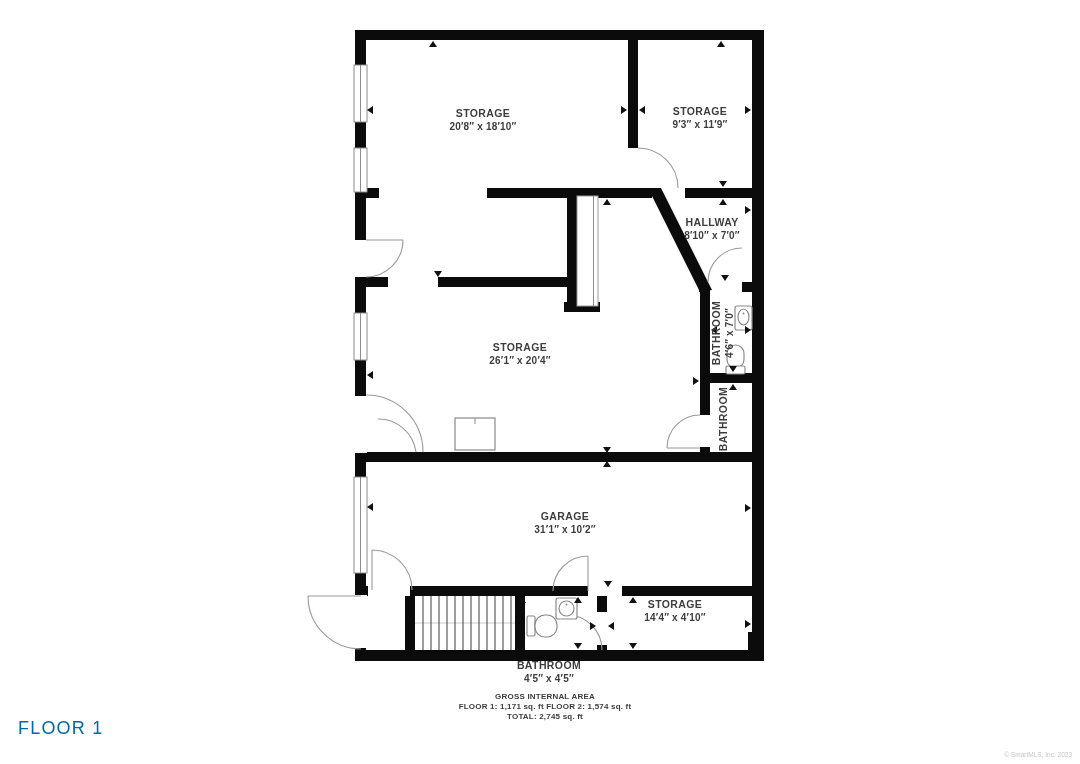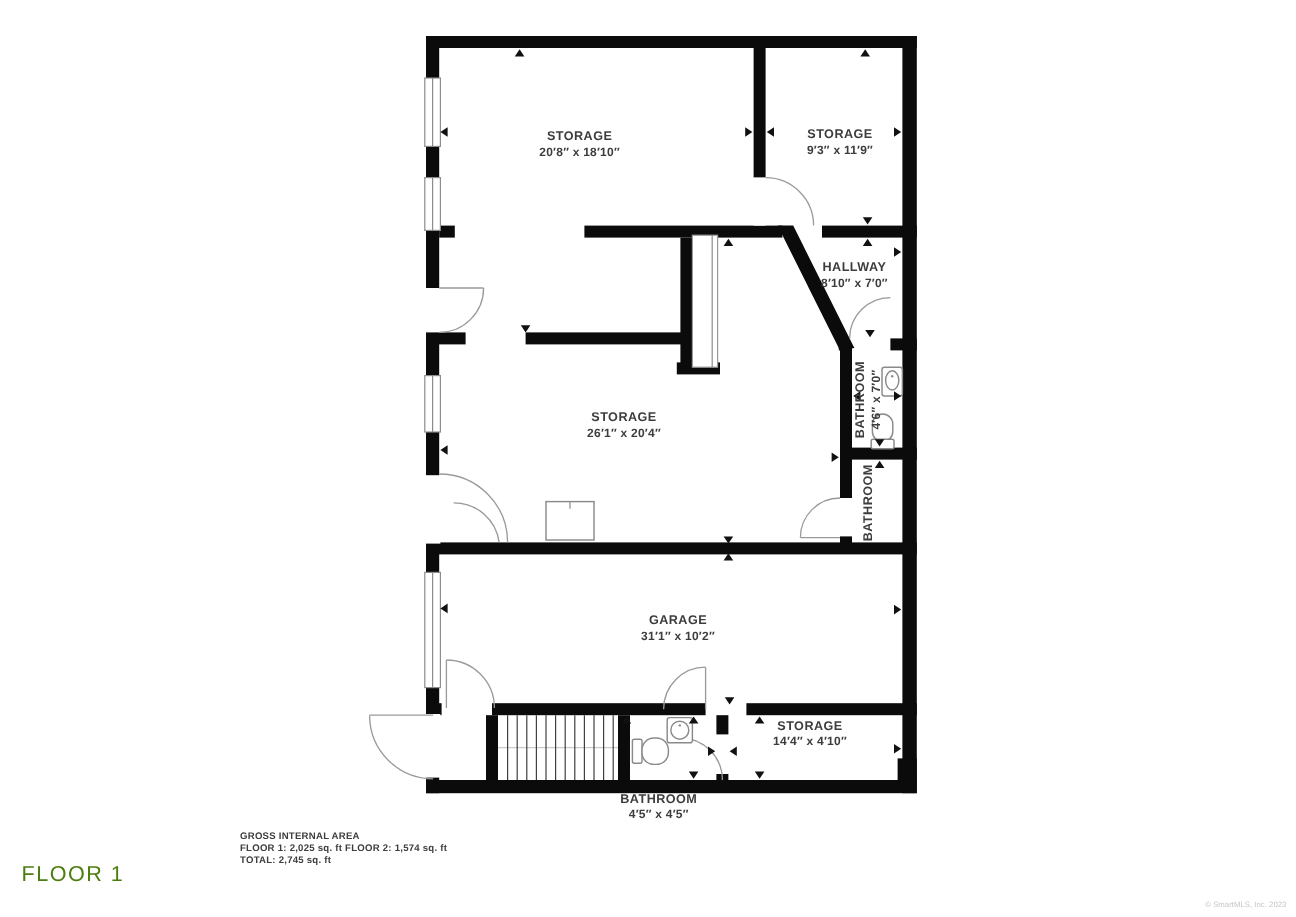--- a/index.html
+++ b/index.html
@@ -13,25 +13,25 @@
   .arc{fill:none;stroke:#9a9a9a;stroke-width:1.1}
   .leaf{stroke:#9a9a9a;stroke-width:1.1}
   .thin{fill:#fff;stroke:#9a9a9a;stroke-width:1}
   .tread{stroke:#3f3f3f;stroke-width:1}
   .guide{stroke:#c9c9c9;stroke-width:1}
   .fixture{fill:#fff;stroke:#8a8a8a;stroke-width:1.2}
   .marker{fill:#111}
   text.room-label{fill:#3d3d3d;text-anchor:middle;font-family:"Liberation Sans",sans-serif}
   .room-name{font-size:10.5px;font-weight:700;letter-spacing:.4px}
   .room-dims{font-size:10px;font-weight:700;letter-spacing:.2px}
-  .footer{position:absolute;left:200px;top:692px;width:690px;
+  .footer{position:absolute;left:200px;top:692px;width:690px;text-align:center;
           font-size:8px;font-weight:700;color:#3d3d3d;line-height:10px;letter-spacing:.2px}
   .footer .muted{color:#bcbcbc}
   .floor-label{position:absolute;left:18px;top:718px;font-size:18px;
-               letter-spacing:1.2px;color:#4d7c0f}
+               letter-spacing:1.2px;color:#0369a1}
   .copyright{position:absolute;right:8px;bottom:6px;font-size:6.5px;color:#c6c6c6}
 </style>
 </head>
 <body>
 
 <div>
   <svg width="1080" height="764" viewBox="0 0 1080 764">
 
     <g>
       <rect class="wall" x="355" y="30" width="409" height="10"></rect>
@@ -200,19 +200,19 @@
         <text transform="translate(520,351)" class="room-label"><tspan x="0" y="0" class="room-name">STORAGE</tspan><tspan x="0" y="13" class="room-dims">26′1″ x 20′4″</tspan></text>
         <text transform="translate(723,419) rotate(-90)" class="room-label"><tspan x="0" y="4" class="room-name">BATHROOM</tspan></text>
         <text transform="translate(565,520)" class="room-label"><tspan x="0" y="0" class="room-name">GARAGE</tspan><tspan x="0" y="13" class="room-dims">31′1″ x 10′2″</tspan></text>
         <text transform="translate(675,608)" class="room-label"><tspan x="0" y="0" class="room-name">STORAGE</tspan><tspan x="0" y="13" class="room-dims">14′4″ x 4′10″</tspan></text>
         <text transform="translate(549,669)" class="room-label"><tspan x="0" y="0" class="room-name">BATHROOM</tspan><tspan x="0" y="13" class="room-dims">4′5″ x 4′5″</tspan></text>
       </g>
   </svg>
 
   <div class="footer">
     <div>GROSS INTERNAL AREA</div>
-    <div>FLOOR 1: 2,025 sq. ft FLOOR 2: 1,574 sq. ft</div>
+    <div>FLOOR 1: 1,171 sq. ft FLOOR 2: 1,574 sq. ft</div>
     <div>TOTAL: 2,745 sq. ft</div>
   </div>
 
   <div class="floor-label">FLOOR 1</div>
   <div class="copyright">© SmartMLS, Inc. 2023</div>
 </div>
 
 </body></html>

